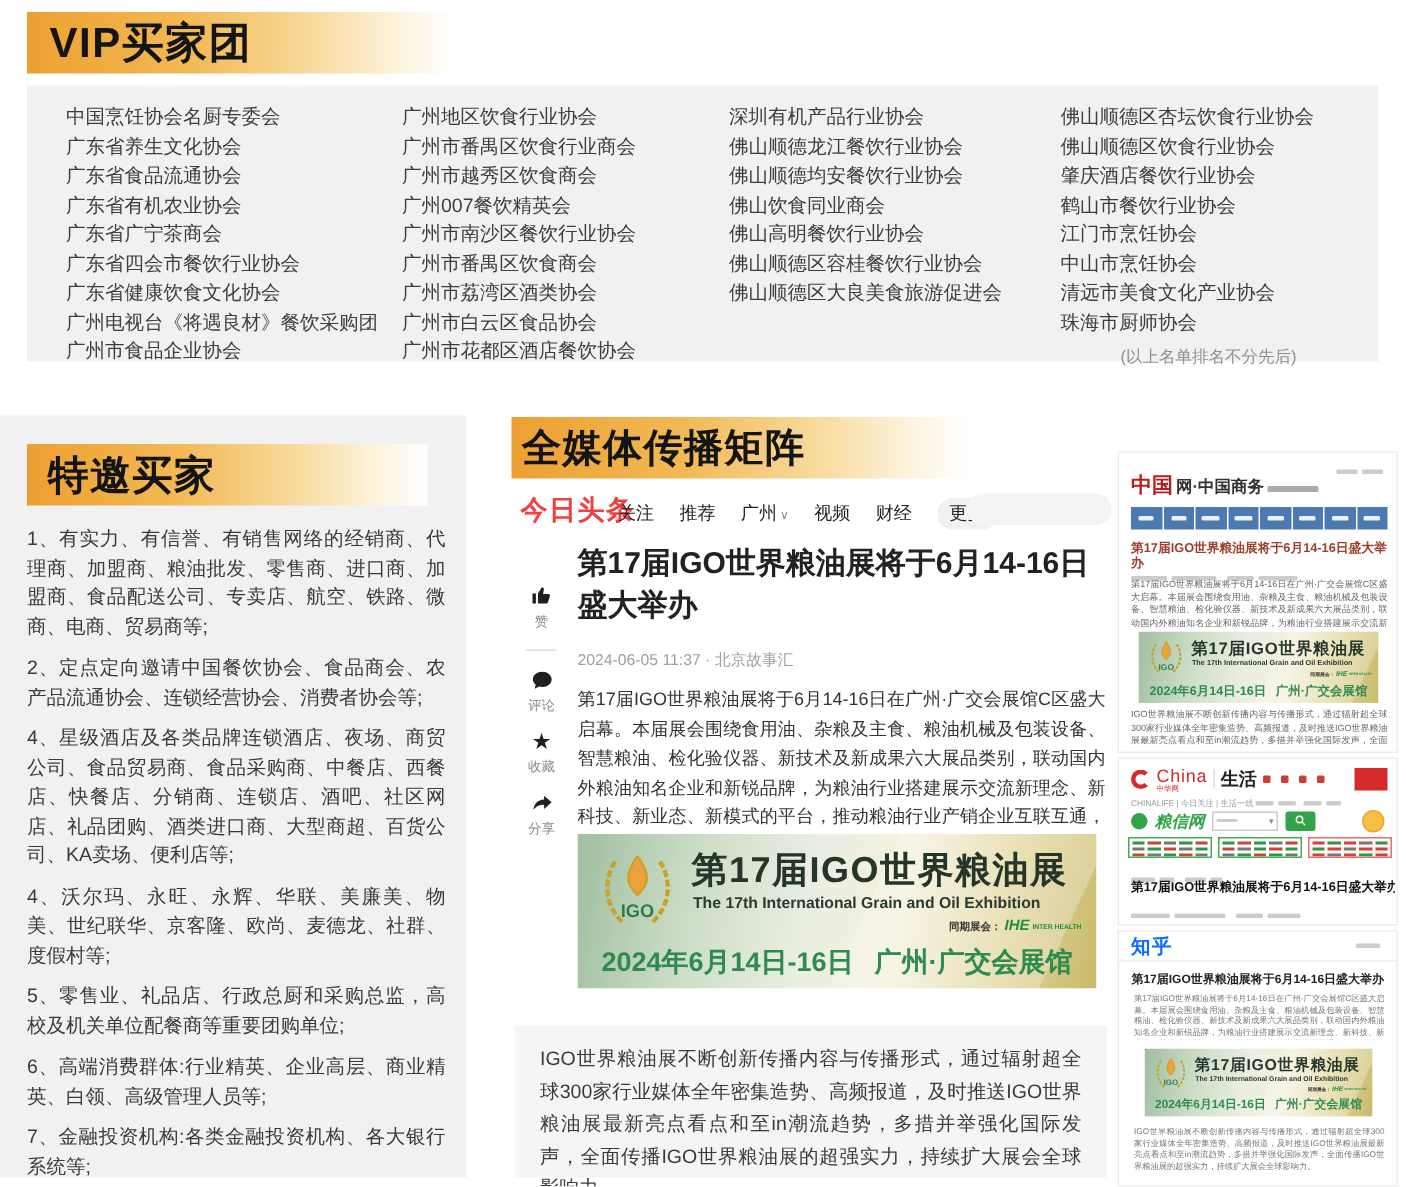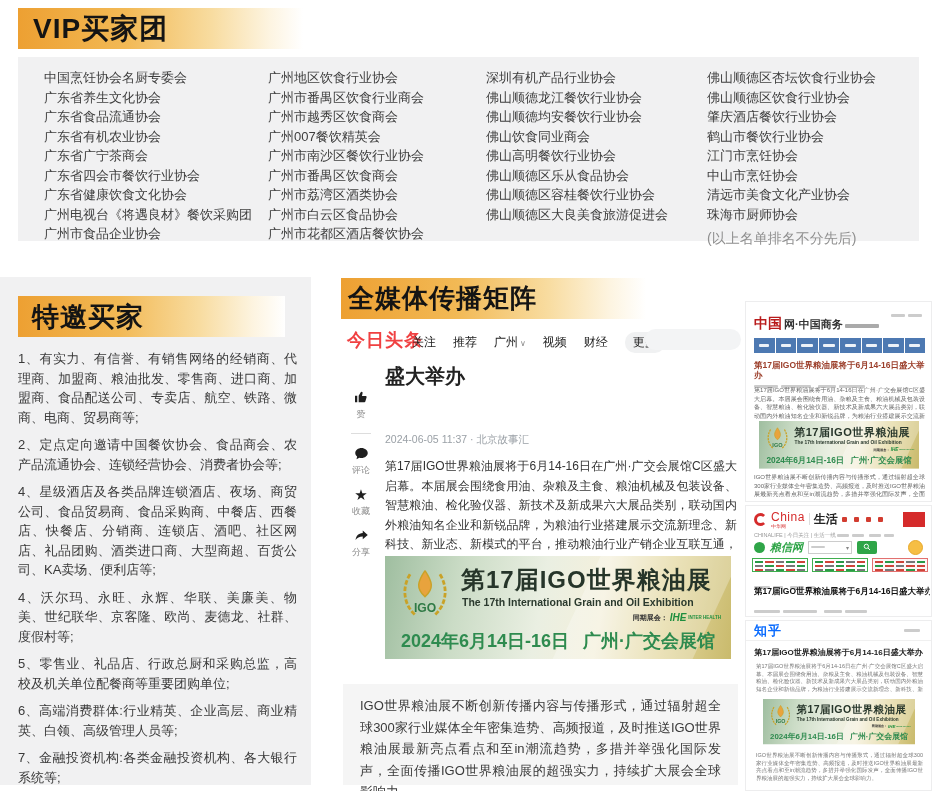--- a/index.html
+++ b/index.html
@@ -16,21 +16,21 @@
   .band-media{left:341px;top:278px;width:305px;height:41px;font-size:26px;padding-left:7px;letter-spacing:1px;}
 
   
   .vip-box{left:18px;top:57px;width:901px;height:184px;background:#F1F1F2;display:flex;padding:14px 0 0 26px;}
   .vip-col{width:224px;}
   .vip-col.c2{width:218px;}
   .vip-col.c3{width:221px;}
   .vip-col.c4{width:200px;}
   .vip-list{display:flex;flex-direction:column;gap:6px;}
   .vip-item{font-size:13px;line-height:13.5px;color:#3D3D3D;white-space:nowrap;}
-  .vip-note{margin-top:9px;font-size:14px;color:#8F8F8F;}
+  .vip-note{margin-top:9px;font-size:11px;color:#8F8F8F;margin-left:40px;}
 
   
   .buyers-panel{left:0;top:277px;width:311px;height:508px;background:#F1F1F2;}
   .buyers-list{position:absolute;left:18px;top:72px;width:279px;}
   .buyers-list p{margin:0 0 8px 0;font-size:13px;line-height:19.5px;color:#3A3A3A;text-align:justify;}
 
   
   .tt-brand{left:347px;top:328px;font-size:18px;font-weight:bold;color:#F04142;letter-spacing:1px;}
   .tt-nav{left:412px;top:332px;display:flex;align-items:center;gap:17px;font-size:12px;color:#222;}
   .tt-nav .ni{cursor:pointer;white-space:nowrap;}
@@ -167,21 +167,20 @@
           <div class="vip-item">广州市花都区酒店餐饮协会</div>
         </div>
     </div>
     <div class="vip-col c3">
       <div class="vip-list">
           <div class="vip-item">深圳有机产品行业协会</div>
           <div class="vip-item">佛山顺德龙江餐饮行业协会</div>
           <div class="vip-item">佛山顺德均安餐饮行业协会</div>
           <div class="vip-item">佛山饮食同业商会</div>
           <div class="vip-item">佛山高明餐饮行业协会</div>
-          <div class="vip-item">佛山顺德区乐从食品协会</div>
           <div class="vip-item">佛山顺德区容桂餐饮行业协会</div>
           <div class="vip-item">佛山顺德区大良美食旅游促进会</div>
         </div>
     </div>
     <div class="vip-col c4">
       <div class="vip-list">
           <div class="vip-item">佛山顺德区杏坛饮食行业协会</div>
           <div class="vip-item">佛山顺德区饮食行业协会</div>
           <div class="vip-item">肇庆酒店餐饮行业协会</div>
           <div class="vip-item">鹤山市餐饮行业协会</div>
@@ -218,20 +217,21 @@
     <span class="ni">关注</span>
     <span class="ni">推荐</span>
     <span class="ni"><span>广州</span><span class="chev">∨</span></span>
     <span class="ni">视频</span>
     <span class="ni">财经</span>
     <span class="ni tt-more">更多</span>
   </div>
   <div class="abs tt-search"></div>
 
   <div class="abs tt-title">
+    <div>第17届IGO世界粮油展将于6月14-16日</div>
     <div>盛大举办</div>
   </div>
   <div class="abs tt-meta">2024-06-05 11:37 · 北京故事汇</div>
 
   <div class="abs tt-rail">
     <div class="rail-item">
       <svg width="16" height="16" viewBox="0 0 24 24">
         <path d="M3 10h3.4v10H3z M8.5 20h8.2c.9 0 1.7-.6 1.9-1.5l1.8-6c.3-1-.4-2-1.5-2h-5.4l.9-4.6c.2-.9-.4-1.8-1.3-1.9-.6-.1-1.2.2-1.5.8L8.5 10z" fill="#1F1F1F"></path>
       </svg>
       <span class="rail-label">赞</span>

